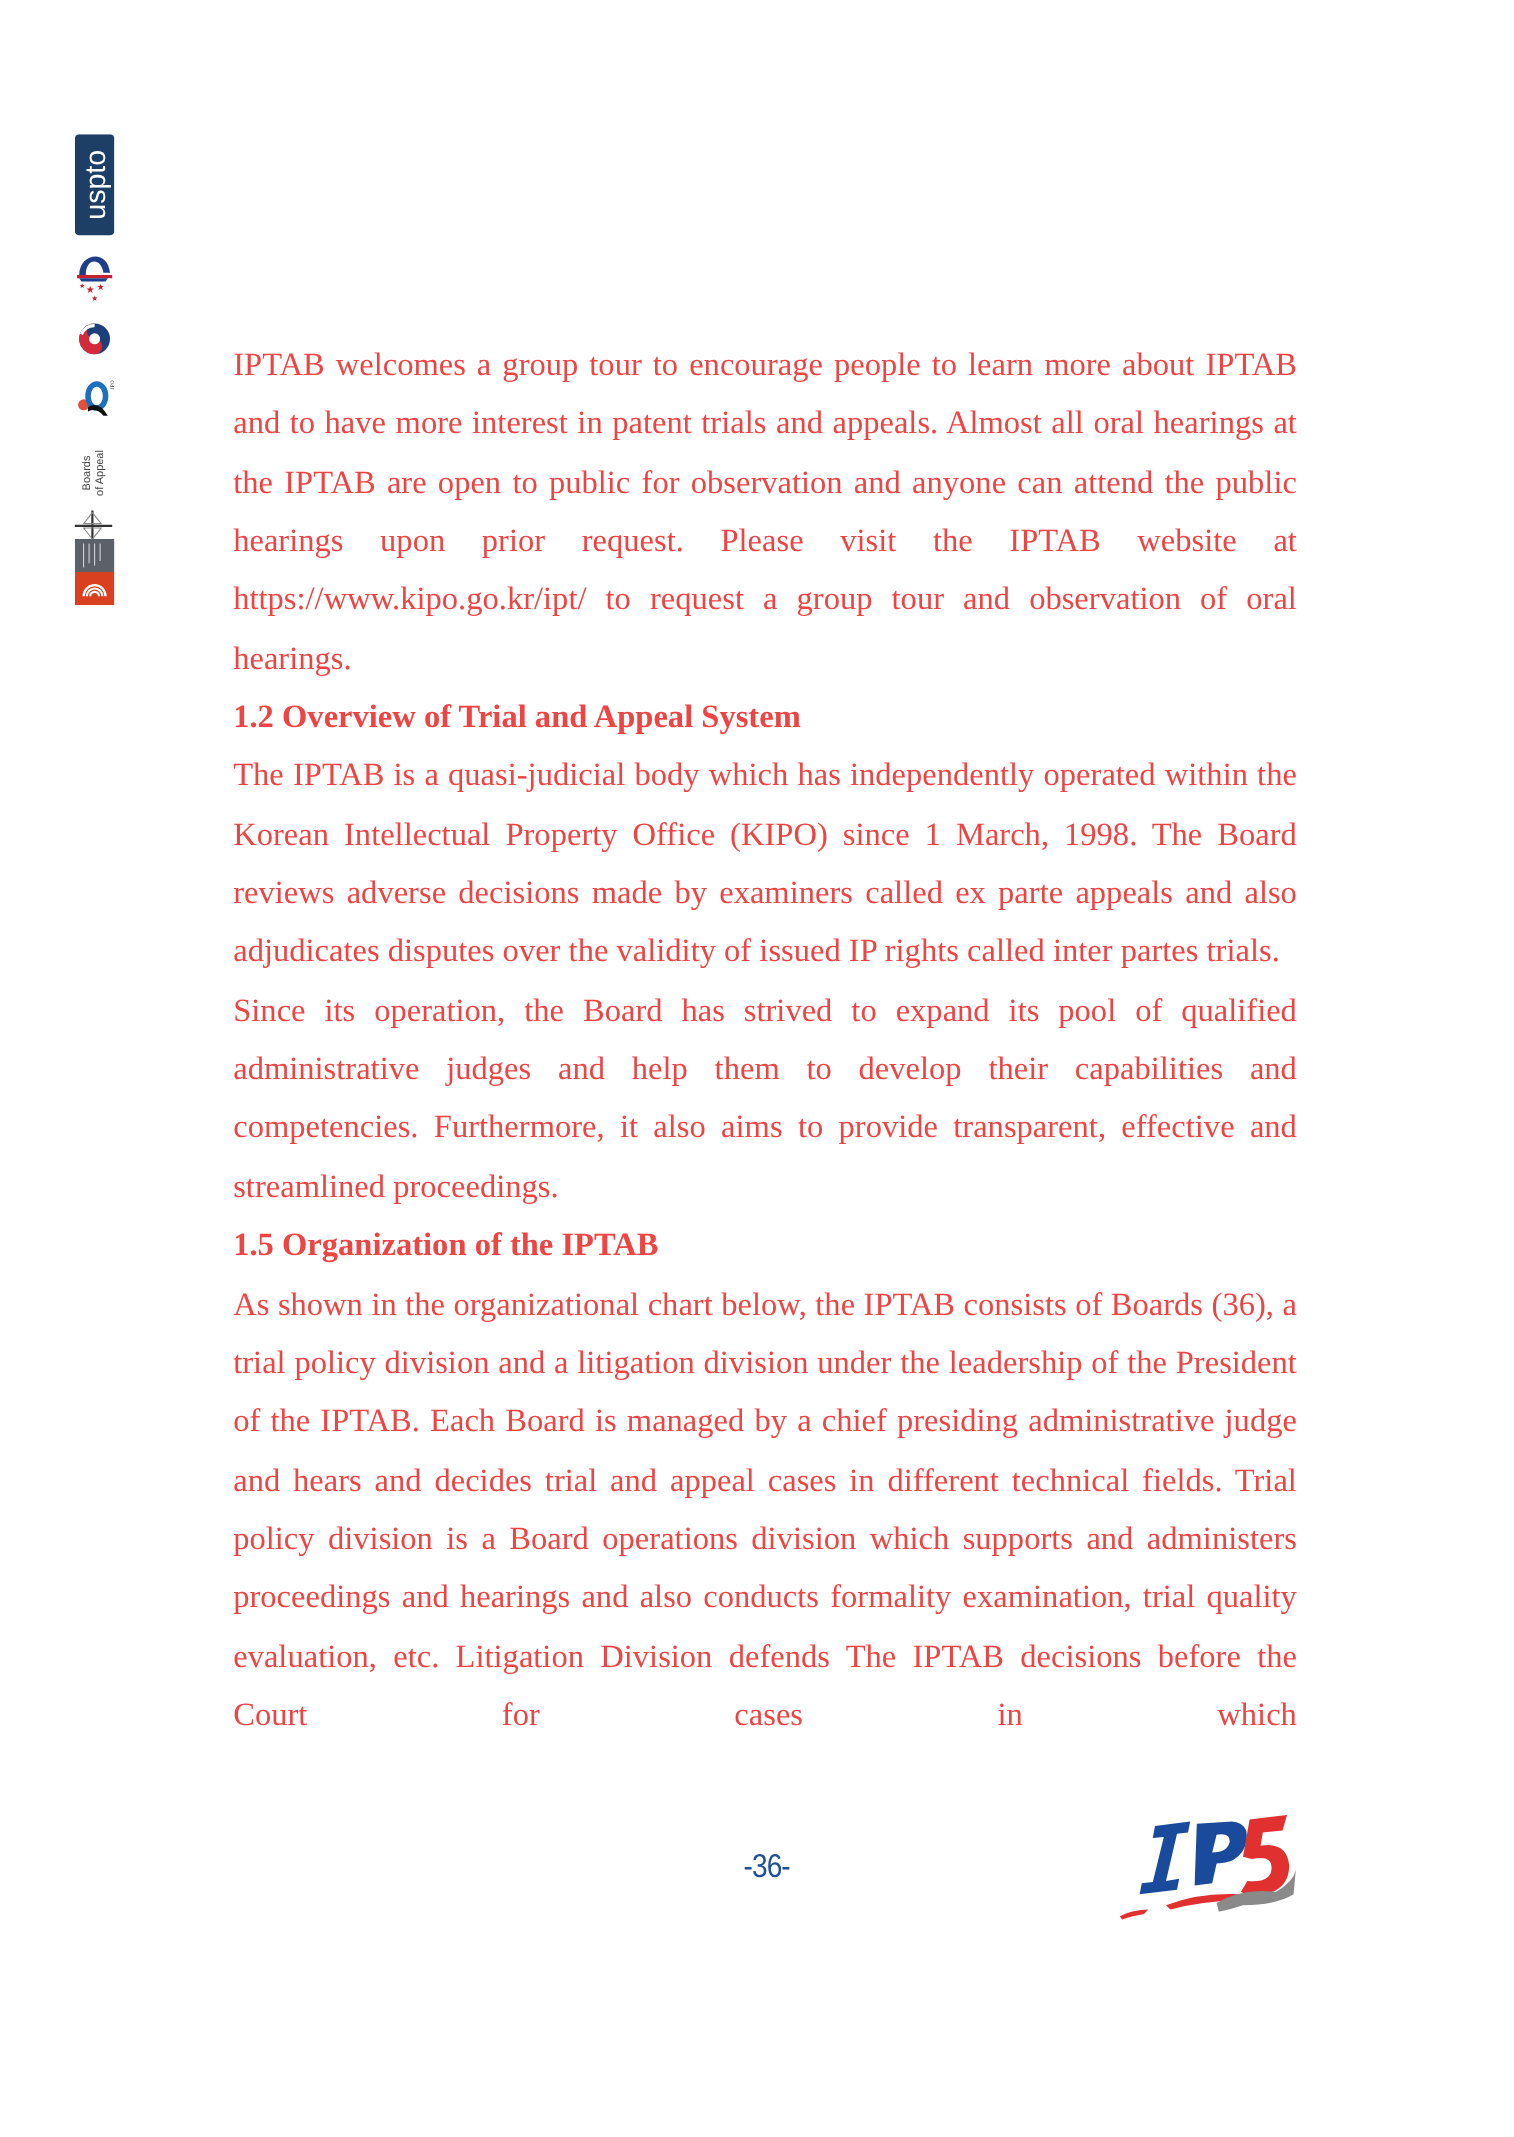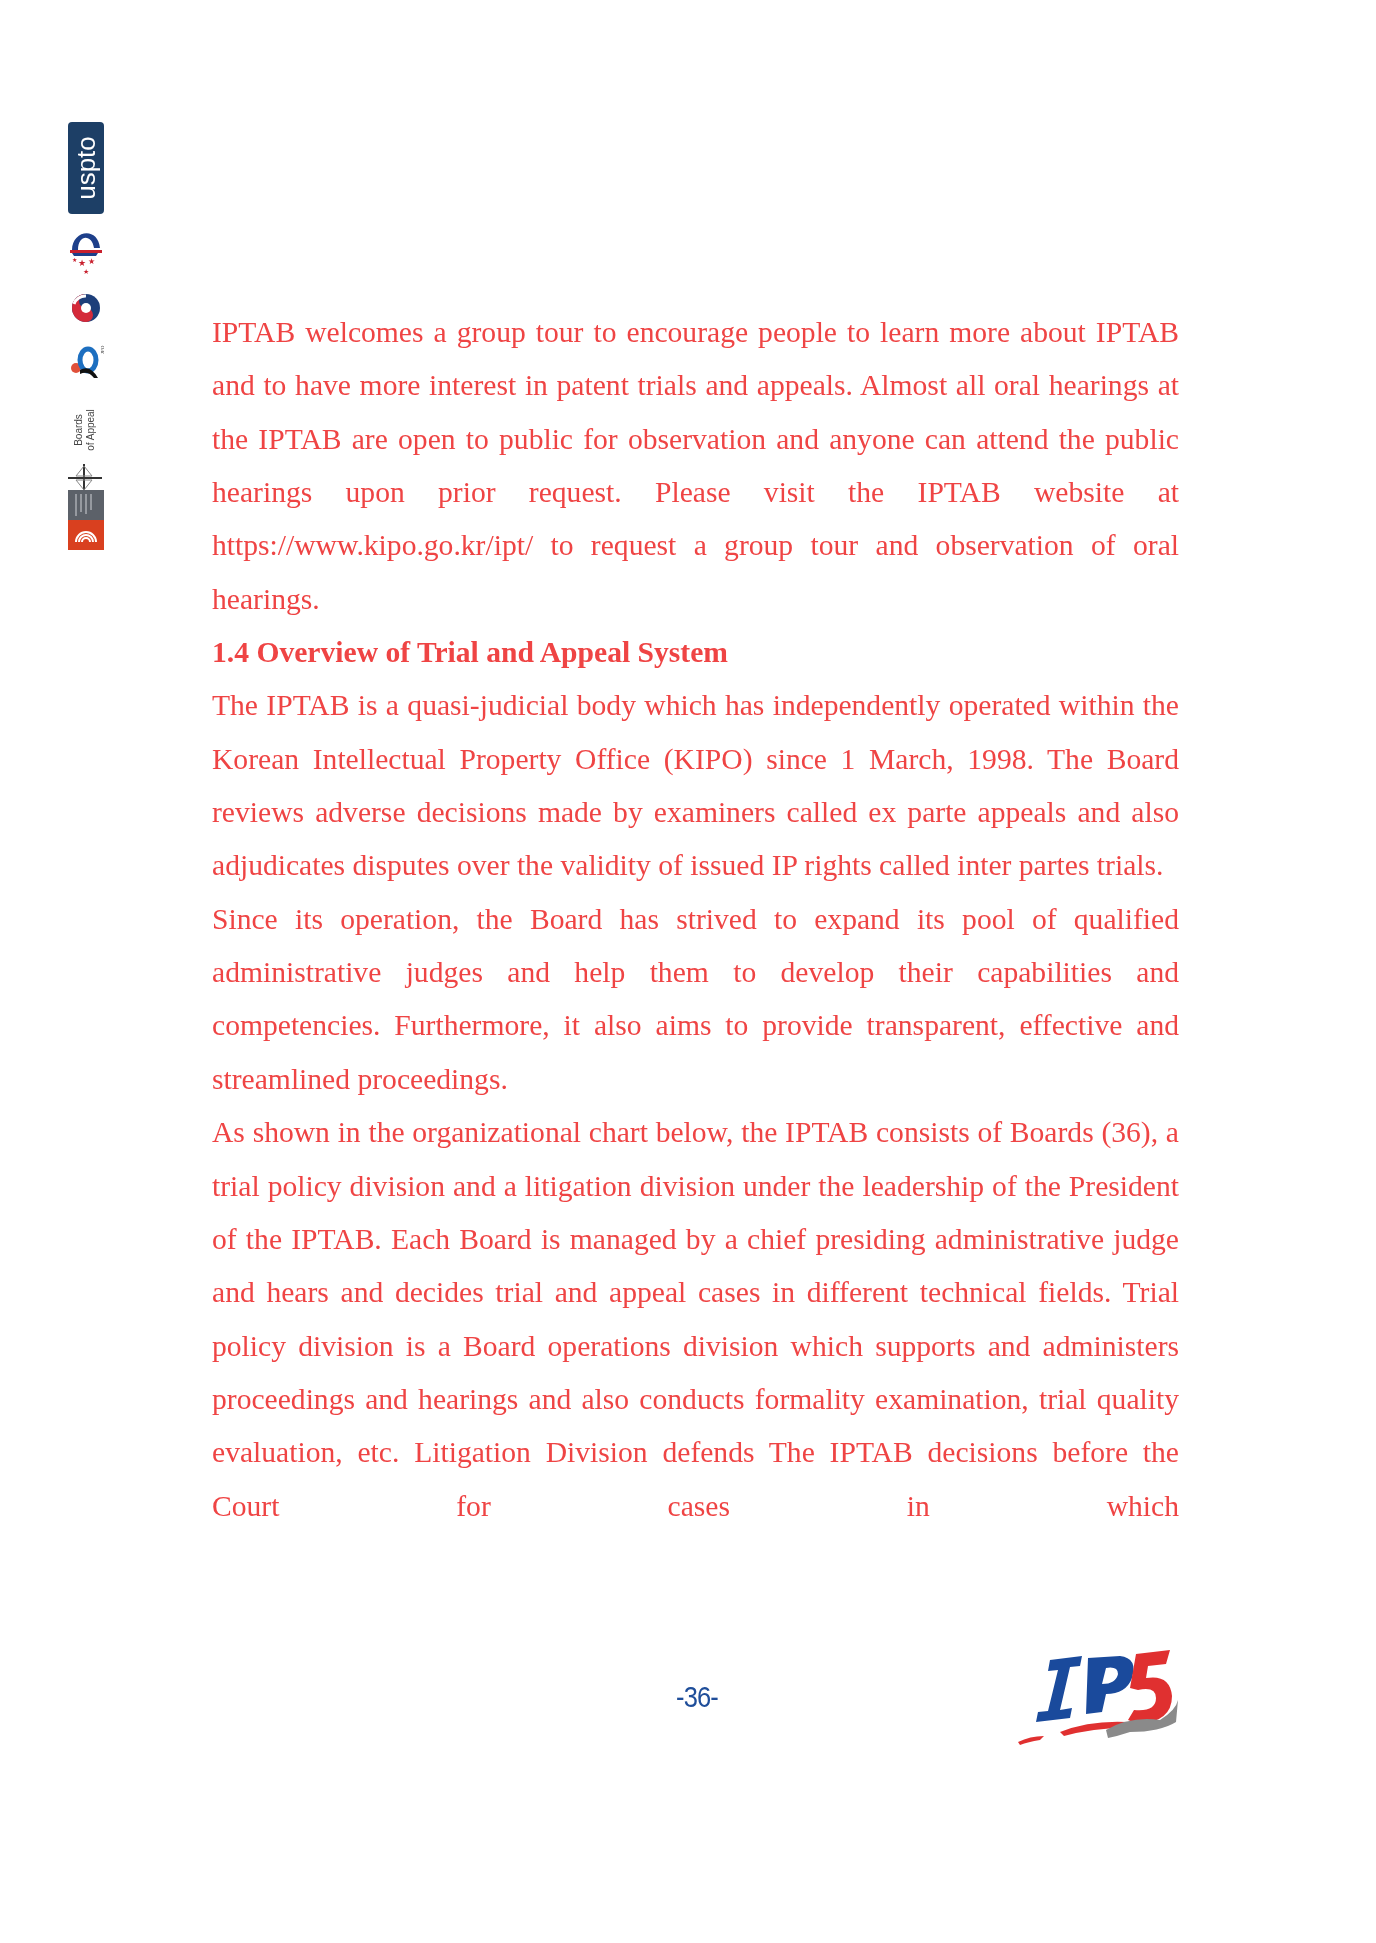--- a/index.html
+++ b/index.html
@@ -85,23 +85,24 @@
       <g fill="none" stroke="#ffffff" stroke-width="2">
         <path d="M8 52 A10 10 0 0 1 28 52"></path>
         <path d="M11 52 A7 7 0 0 1 25 52"></path>
         <path d="M14 52 A4 4 0 0 1 22 52"></path>
       </g>
     </svg>
   </div>
 
   <div class="body-text">
     <p class="last-left">IPTAB welcomes a group tour to encourage people to learn more about IPTAB and to have more interest in patent trials and appeals. Almost all oral hearings at the IPTAB are open to public for observation and anyone can attend the public hearings upon prior request. Please visit the IPTAB website at https://www.kipo.go.kr/ipt/ to request a group tour and observation of oral hearings.</p>
-    <h2>1.4 Overview of Trial and Appeal System</h2>
+    <h2>1.2 Overview of Trial and Appeal System</h2>
     <p class="last-left">The IPTAB is a quasi-judicial body which has independently operated within the Korean Intellectual Property Office (KIPO) since 1 March, 1998. The Board reviews adverse decisions made by examiners called ex parte appeals and also adjudicates disputes over the validity of issued IP rights called inter partes trials.</p>
     <p class="last-left">Since its operation, the Board has strived to expand its pool of qualified administrative judges and help them to develop their capabilities and competencies. Furthermore, it also aims to provide transparent, effective and streamlined proceedings.</p>
+    <h2>1.5 Organization of the IPTAB</h2>
     <p class="cont">As shown in the organizational chart below, the IPTAB consists of Boards (36), a trial policy division and a litigation division under the leadership of the President of the IPTAB. Each Board is managed by a chief presiding administrative judge and hears and decides trial and appeal cases in different technical fields. Trial policy division is a Board operations division which supports and administers proceedings and hearings and also conducts formality examination, trial quality evaluation, etc. Litigation Division defends The IPTAB decisions before the Court for cases in which</p>
   </div>
 
   <div class="page-number">-36-</div>
 
   <svg class="ip5-logo" viewBox="0 0 170 98">
 
     <path d="M40 10 L 72 6 L 70 16 L 60 17 L 50 60 L 62 58 L 60 68 L 26 72 L 28 62 L 38 61 L 48 20 L 38 21 Z" fill="#1a4a9c"></path>
 
     <path d="M78 8 L 110 6 Q 128 8 122 28 Q 116 44 96 44 L 92 62 L 76 64 Z M 96 18 L 92 34 Q 106 34 108 24 Q 108 16 96 18 Z" fill="#1a4a9c"></path>

